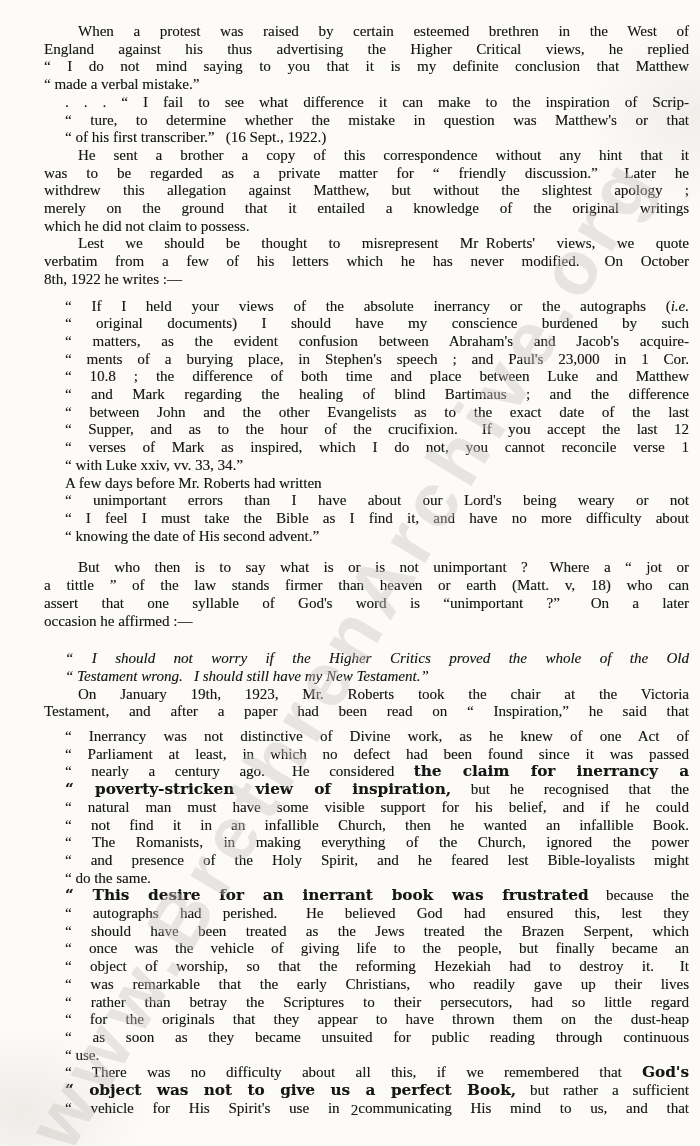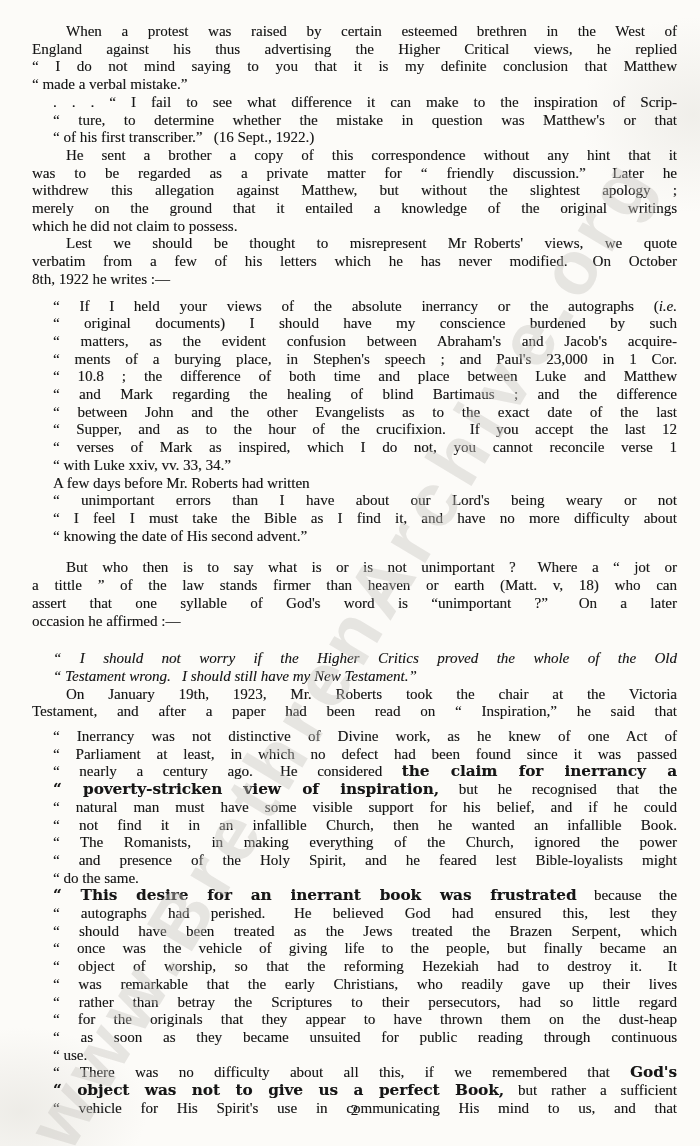--- a/index.html
+++ b/index.html
@@ -9,21 +9,21 @@
     font-family:"Liberation Serif", serif;
   }
   .page {
     position:absolute; inset:0;
     background:
       radial-gradient(ellipse 180px 120px at 3% 97%, rgba(225,223,217,0.55) 0%, rgba(225,223,217,0) 70%),
       radial-gradient(ellipse 160px 140px at 99% 10%, rgba(228,226,220,0.5) 0%, rgba(228,226,220,0) 70%),
       #fcfbf8;
   }
   .text-block {
-    position:absolute; left:32px; top:23px; width:645px; z-index:2;
+    position:absolute; left:44px; top:23px; width:645px; z-index:2;
     font-size:15px; color:#161616;
     text-shadow:0.3px 0.3px 0 rgba(22,22,22,0.38);
   }
   .line { line-height:17.7px; text-align:justify; text-align-last:left; }
   .line.j { text-align-last:justify; }
   .line.ind { text-indent:34px; }
   .block.quote { padding-left:21px; }
   .b { font-weight:700; font-family:"DejaVu Serif", serif; font-size:15.2px; }
   .i { font-style:italic; }
   .watermark {

